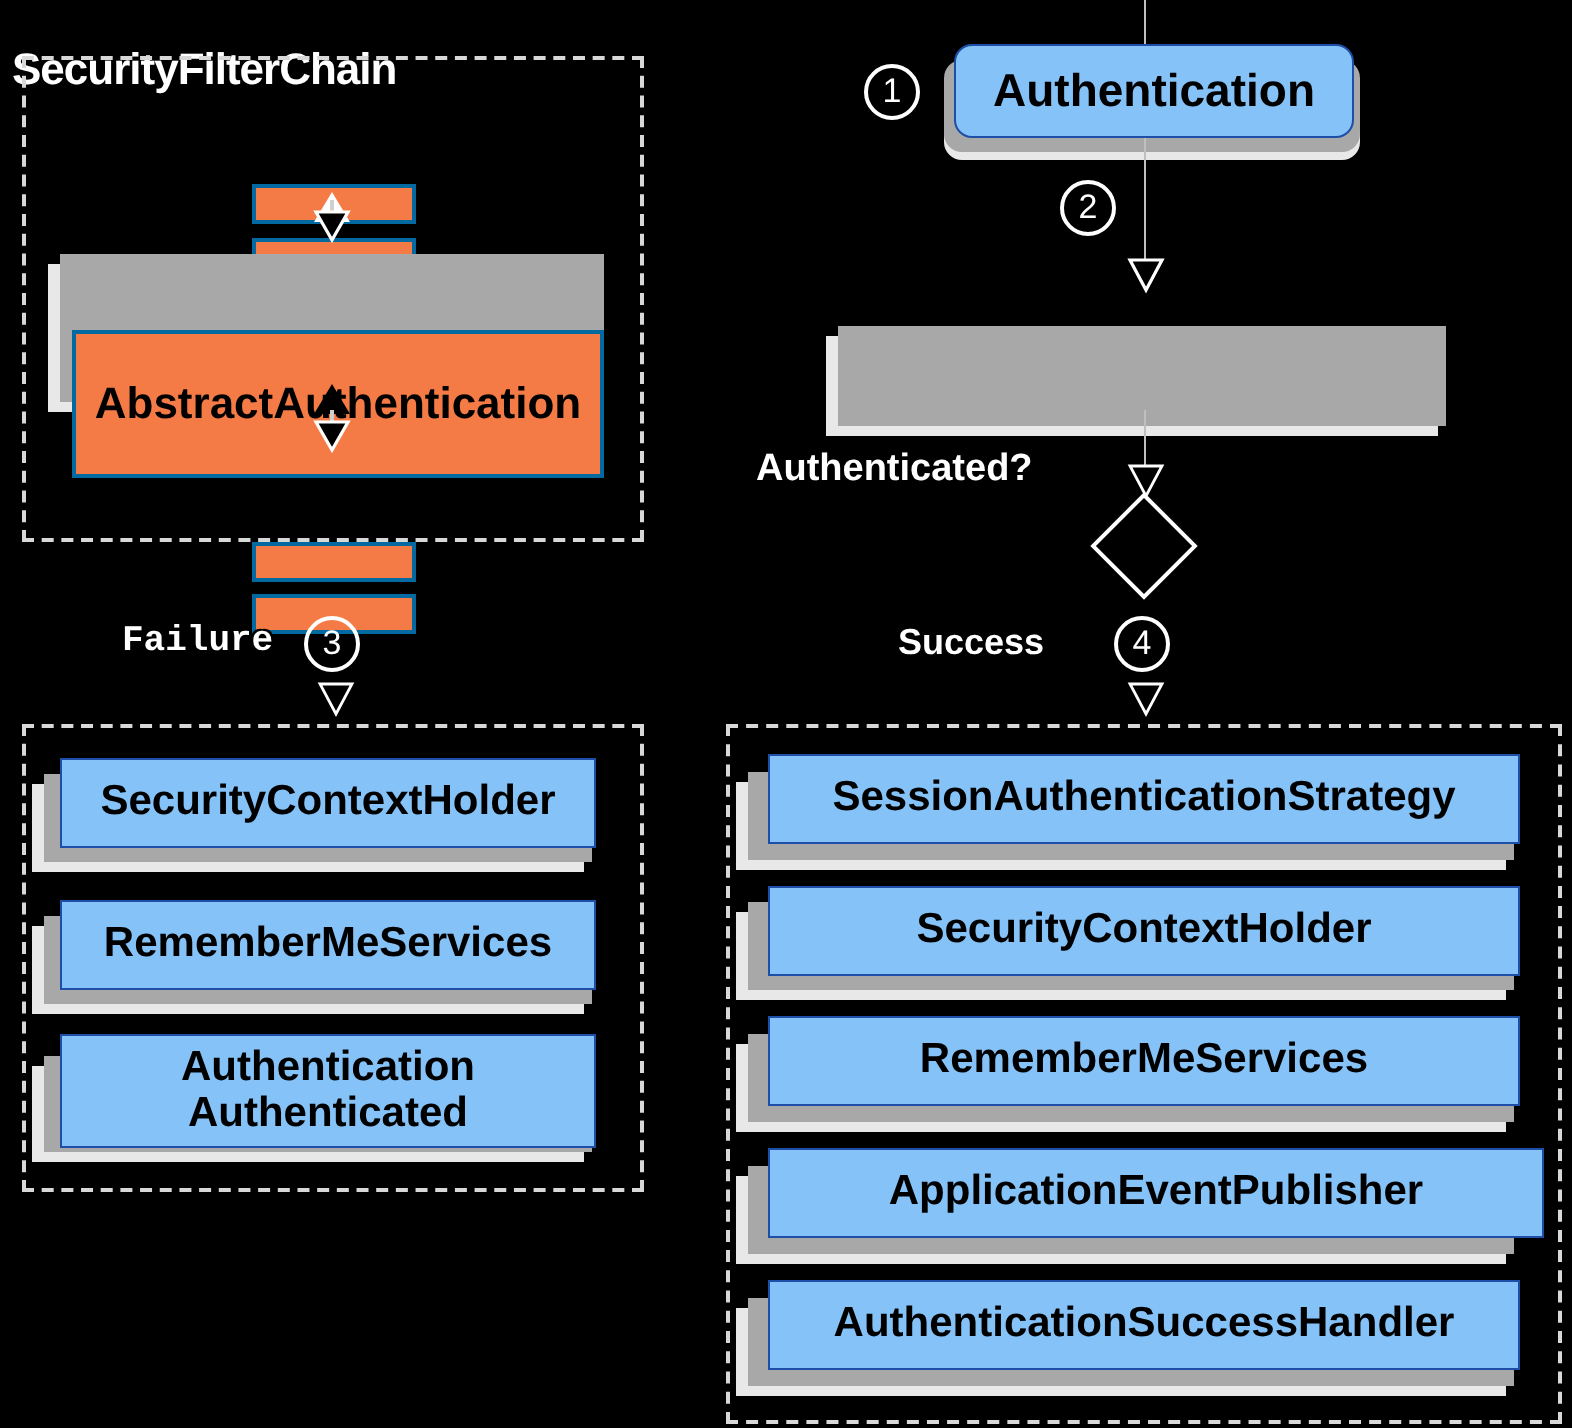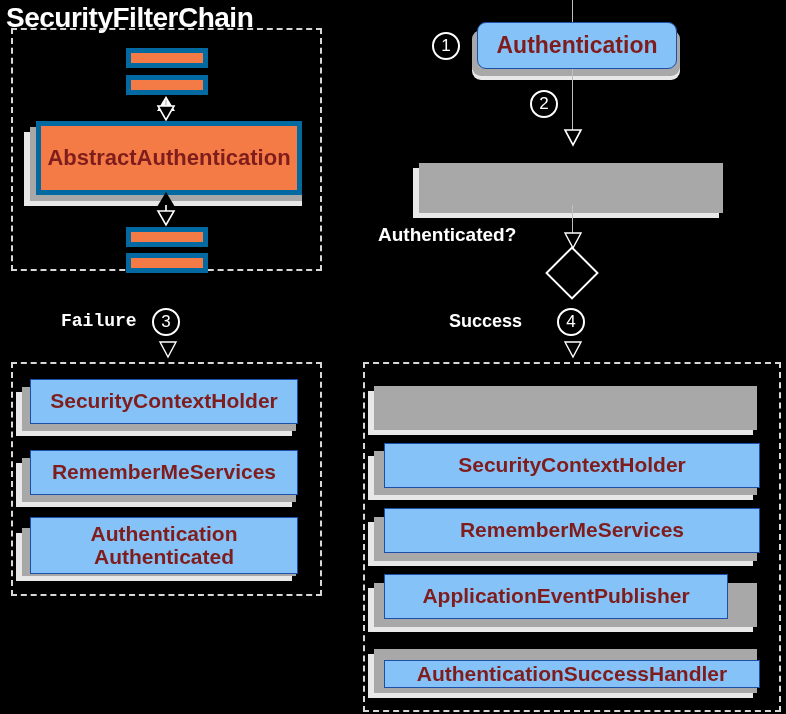--- a/index.html
+++ b/index.html
@@ -22,49 +22,51 @@
     border: 2px dashed #d8d8d8;
     box-sizing: border-box;
     background: transparent;
   }
 
   
   .group-title {
     position: absolute;
     color: #ffffff;
     font-weight: bold;
-    font-size: 28px;
+    font-size: 22px;
     letter-spacing: -0.5px;
     white-space: nowrap;
     text-shadow:
       -1px -1px 0 #000, 1px -1px 0 #000,
       -1px  1px 0 #000, 1px  1px 0 #000,
        0px -1px 0 #000, 0px  1px 0 #000,
       -1px  0px 0 #000, 1px  0px 0 #000;
+    margin-top: 20px;
   }
 
   
   .node {
     position: absolute;
     box-sizing: border-box;
     display: flex;
     align-items: center;
     justify-content: center;
     text-align: center;
     font-weight: bold;
-    color: #7f1d1d;
+    color: #000000;
     line-height: 1.05;
   }
   .node-blue {
     background: #85c2f7;
     border: 1px solid #1d4ea8;
   }
   .node-orange {
     background: #f47b45;
-    border: 5px solid #0369a1;
+    border: 2px solid #0369a1;
+    margin-top: 44px;
   }
   .node-rounded { border-radius: 9px; }
 
   
   .shadow-dark {
     position: absolute;
     background: #a8a8a8;
   }
   .shadow-light {
     position: absolute;
@@ -220,38 +222,41 @@
     <span>
       <span>Authentication</span><br>
       <span>Authenticated</span>
     </span>
   </div>
 
   <div class="dashed-group" style="left:363px; top:362px; width:418px; height:350px;"></div>
 
   <div class="shadow-light" style="left:368px; top:391px; width:385px; height:44px;"></div>
   <div class="shadow-dark" style="left:374px; top:386px; width:383px; height:44px;"></div>
+  <div class="node node-blue" style="left:384px; top:377px; width:376px; height:45px; font-size:21px;">
+    <span>SessionAuthenticationStrategy</span>
+  </div>
 
   <div class="shadow-light" style="left:368px; top:456px; width:385px; height:44px;"></div>
   <div class="shadow-dark" style="left:374px; top:451px; width:383px; height:44px;"></div>
   <div class="node node-blue" style="left:384px; top:443px; width:376px; height:45px; font-size:21px;">
     <span>SecurityContextHolder</span>
   </div>
 
   <div class="shadow-light" style="left:368px; top:522px; width:385px; height:44px;"></div>
   <div class="shadow-dark" style="left:374px; top:517px; width:383px; height:44px;"></div>
   <div class="node node-blue" style="left:384px; top:508px; width:376px; height:45px; font-size:21px;">
     <span>RememberMeServices</span>
   </div>
 
   <div class="shadow-light" style="left:368px; top:588px; width:385px; height:44px;"></div>
   <div class="shadow-dark" style="left:374px; top:583px; width:383px; height:44px;"></div>
-  <div class="node node-blue" style="left:384px; top:574px; width:344px; height:45px; font-size:21px;">
+  <div class="node node-blue" style="left:384px; top:574px; width:388px; height:45px; font-size:21px;">
     <span>ApplicationEventPublisher</span>
   </div>
 
   <div class="shadow-light" style="left:368px; top:654px; width:385px; height:44px;"></div>
   <div class="shadow-dark" style="left:374px; top:649px; width:383px; height:44px;"></div>
-  <div class="node node-blue" style="left:384px; top:660px; width:376px; height:28px; font-size:21px;">
+  <div class="node node-blue" style="left:384px; top:640px; width:376px; height:45px; font-size:21px;">
     <span>AuthenticationSuccessHandler</span>
   </div>
 
 </div>
 
 </body></html>

